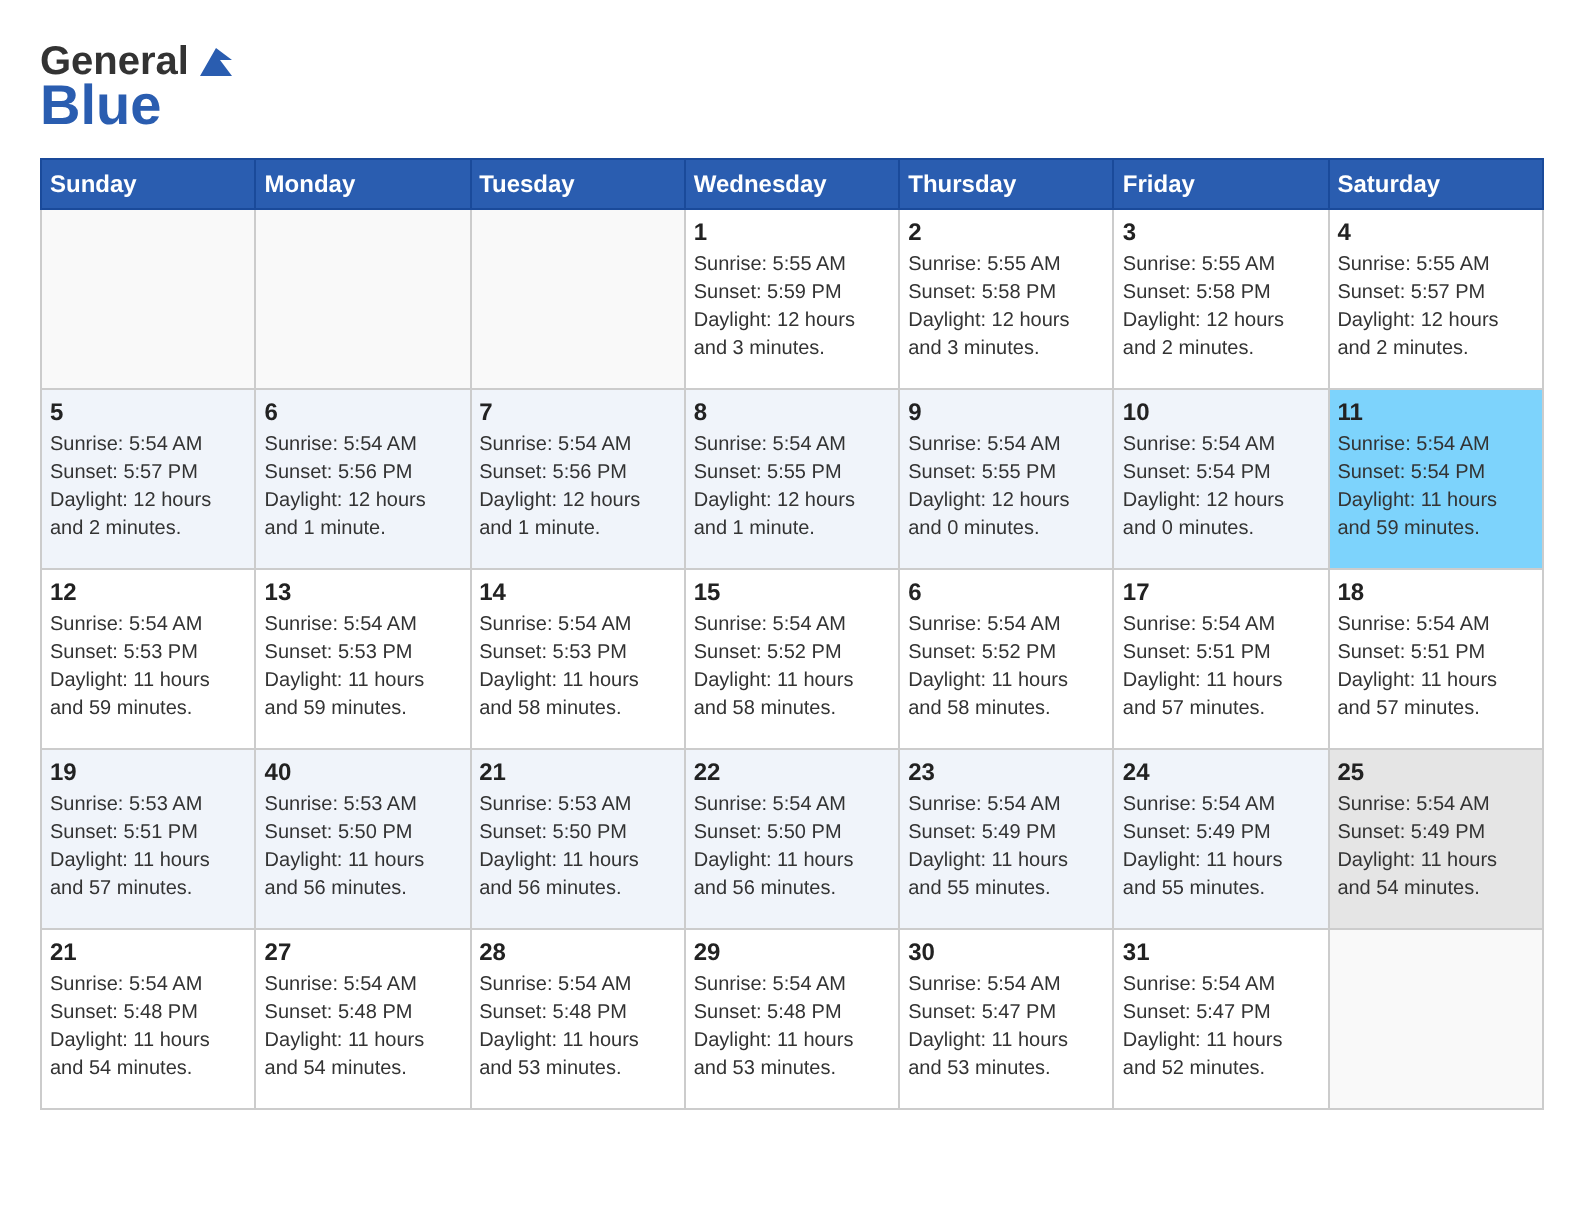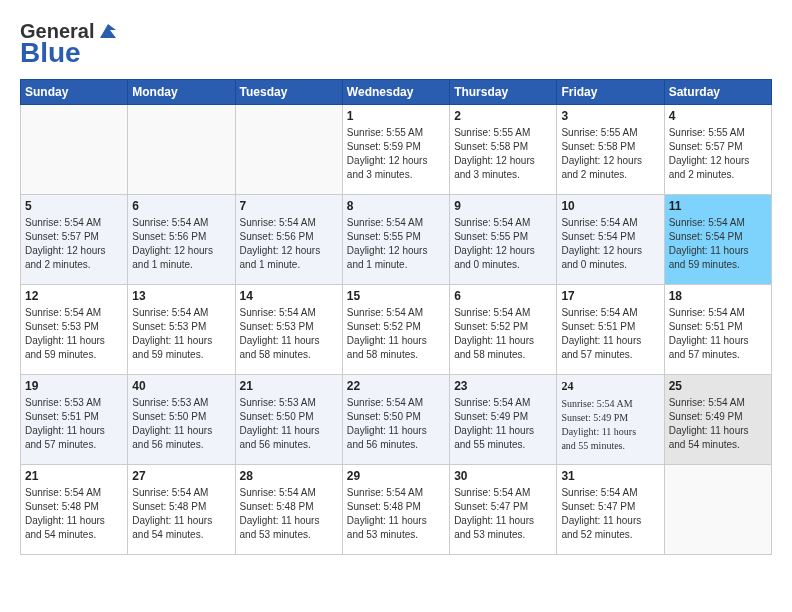--- a/index.html
+++ b/index.html
@@ -272,21 +272,21 @@
 Daylight: 11 hours
 and 56 minutes.</div>
         </td>
         <td style="background: rgb(240, 244, 250); margin-left: 46px;">
           <div class="day-num">23</div>
           <div class="day-info" style="white-space: pre-line;">Sunrise: 5:54 AM
 Sunset: 5:49 PM
 Daylight: 11 hours
 and 55 minutes.</div>
         </td>
-        <td style="background: rgb(240, 244, 250); font-family: Liberation Serif, serif;">
+        <td style="background: rgb(240, 244, 250);">
           <div class="day-num">24</div>
           <div class="day-info" style="white-space: pre-line;">Sunrise: 5:54 AM
 Sunset: 5:49 PM
 Daylight: 11 hours
 and 55 minutes.</div>
         </td>
         <td style="background: #e5e5e5;">
           <div class="day-num">25</div>
           <div class="day-info" style="white-space: pre-line;">Sunrise: 5:54 AM
 Sunset: 5:49 PM

